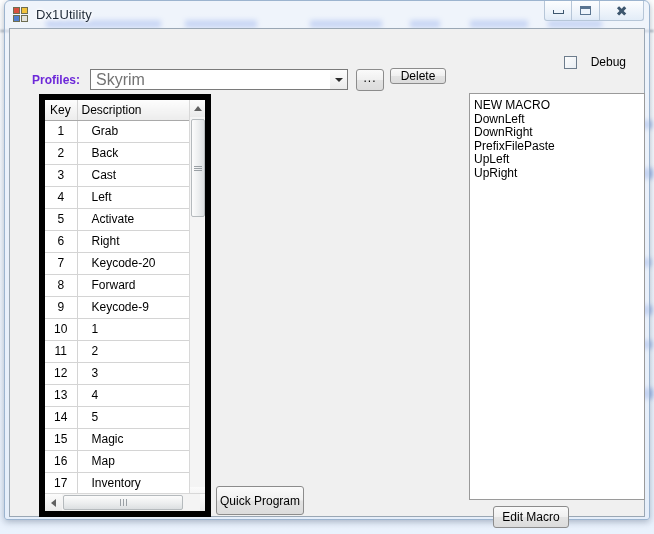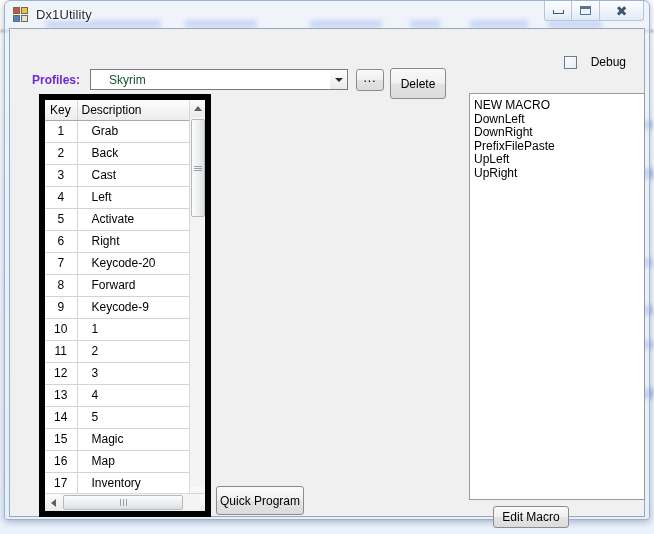--- a/index.html
+++ b/index.html
@@ -134,21 +134,21 @@
     font-weight: bold; font-size: 12px; color: #6d28d9;
   }
   #profile-combo {
     position: absolute; left: 80px; top: 40px;
     width: 258px; height: 21px;
     background: #fff;
     border: 1px solid #7a7a7a;
     display: flex; align-items: center;
   }
   #profile-combo .value {
-    padding-left: 18px; font-size: 12px; color: #14532d; flex: 1;
+    padding-left: 5px; font-size: 16px; color: #737373; flex: 1;
   }
   #profile-combo .arrow-box {
     width: 17px; height: 19px;
     display: flex; align-items: center; justify-content: center;
     background: linear-gradient(180deg, #fdfdfd, #eaeaea);
   }
   .caret-down {
     width: 0; height: 0;
     border-left: 4px solid transparent;
     border-right: 4px solid transparent;
@@ -166,21 +166,21 @@
   }
 
   #browse-btn {
     position: absolute; left: 346px; top: 40px;
     width: 28px; height: 22px;
     letter-spacing: 1px;
     padding-bottom: 4px;
   }
   #delete-btn {
     position: absolute; left: 380px; top: 39px;
-    width: 56px; height: 31px;
+    width: 56px; height: 16px;
   }
 
   
   #debug-wrap {
     position: absolute; right: 18px; top: 26px;
     display: flex; align-items: center; gap: 14px;
   }
   #debug-box {
     width: 13px; height: 13px;
     border: 1px solid #6d7c8c;

